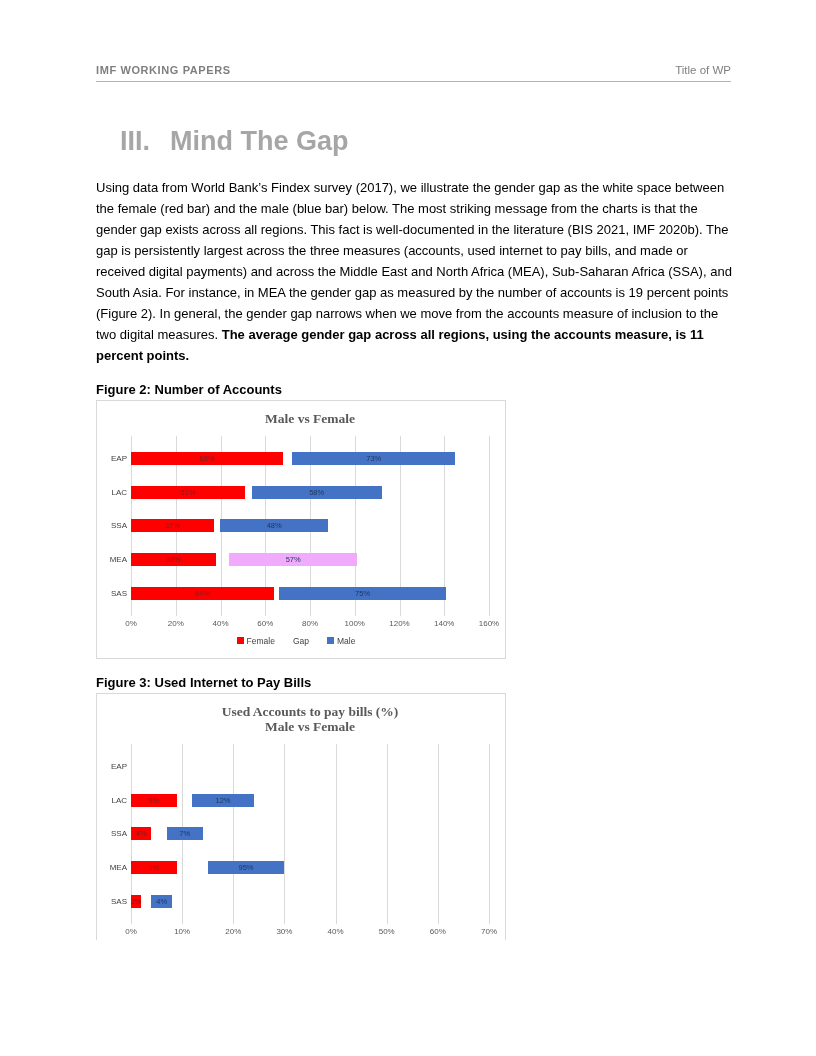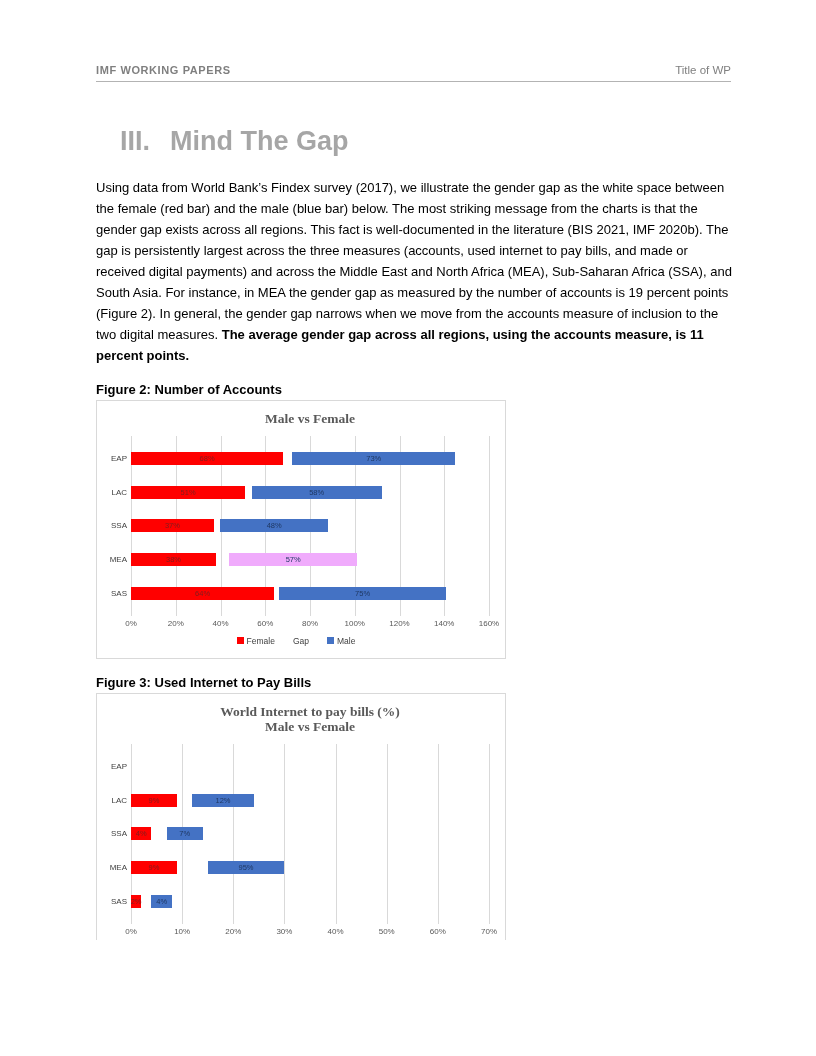--- a/index.html
+++ b/index.html
@@ -158,21 +158,21 @@
           <span class="legend-item">
             <span class="swatch" style="background: rgb(68, 114, 196);"></span>
             <span>Male</span>
           </span>
         </div>
     </div>
 
     <div class="fig-caption">Figure 3: Used Internet to Pay Bills</div>
     <div class="fig-box">
       <div class="chart-title">
-        <div>World Internet to pay bills (%)</div>
+        <div>Used Accounts to pay bills (%)</div>
         <div>Male vs Female</div>
       </div>
       <div class="plot">
         <div class="plot-body">
           <div>
               <div class="gridline" style="left: 0%;"></div>
               <div class="gridline" style="left: 14.2857%;"></div>
               <div class="gridline" style="left: 28.5714%;"></div>
               <div class="gridline" style="left: 42.8571%;"></div>
               <div class="gridline" style="left: 57.1429%;"></div>

